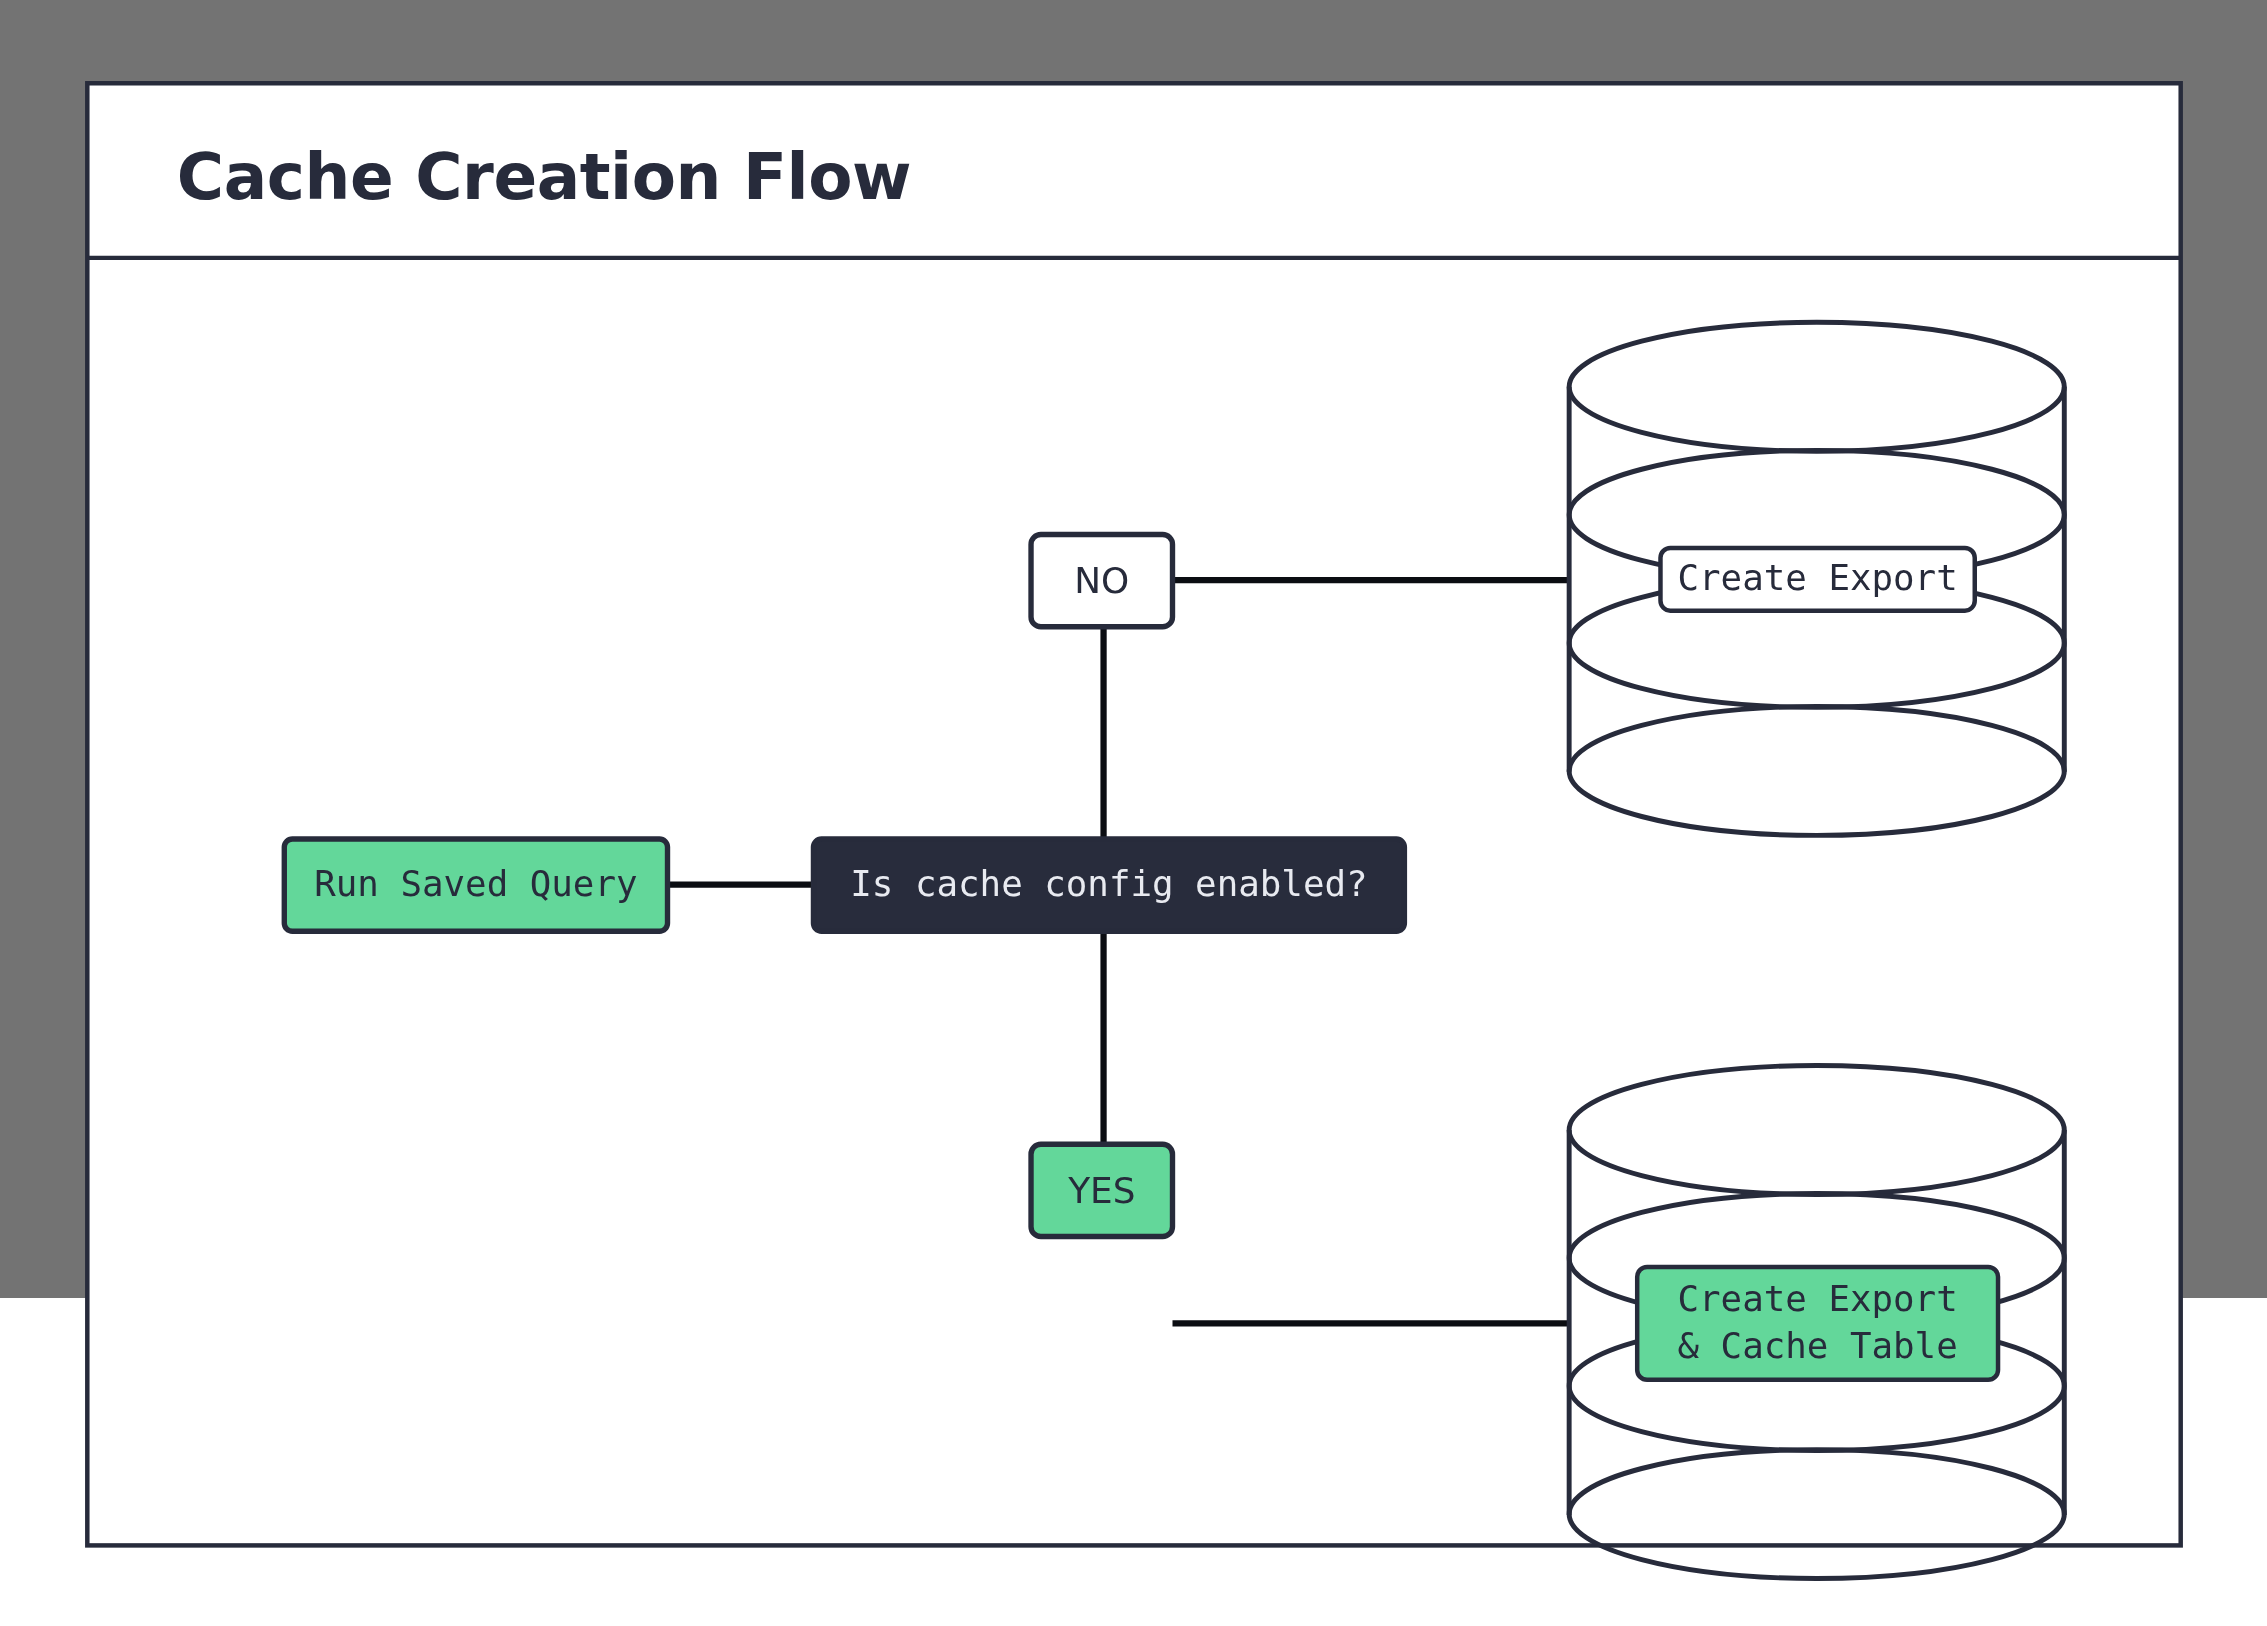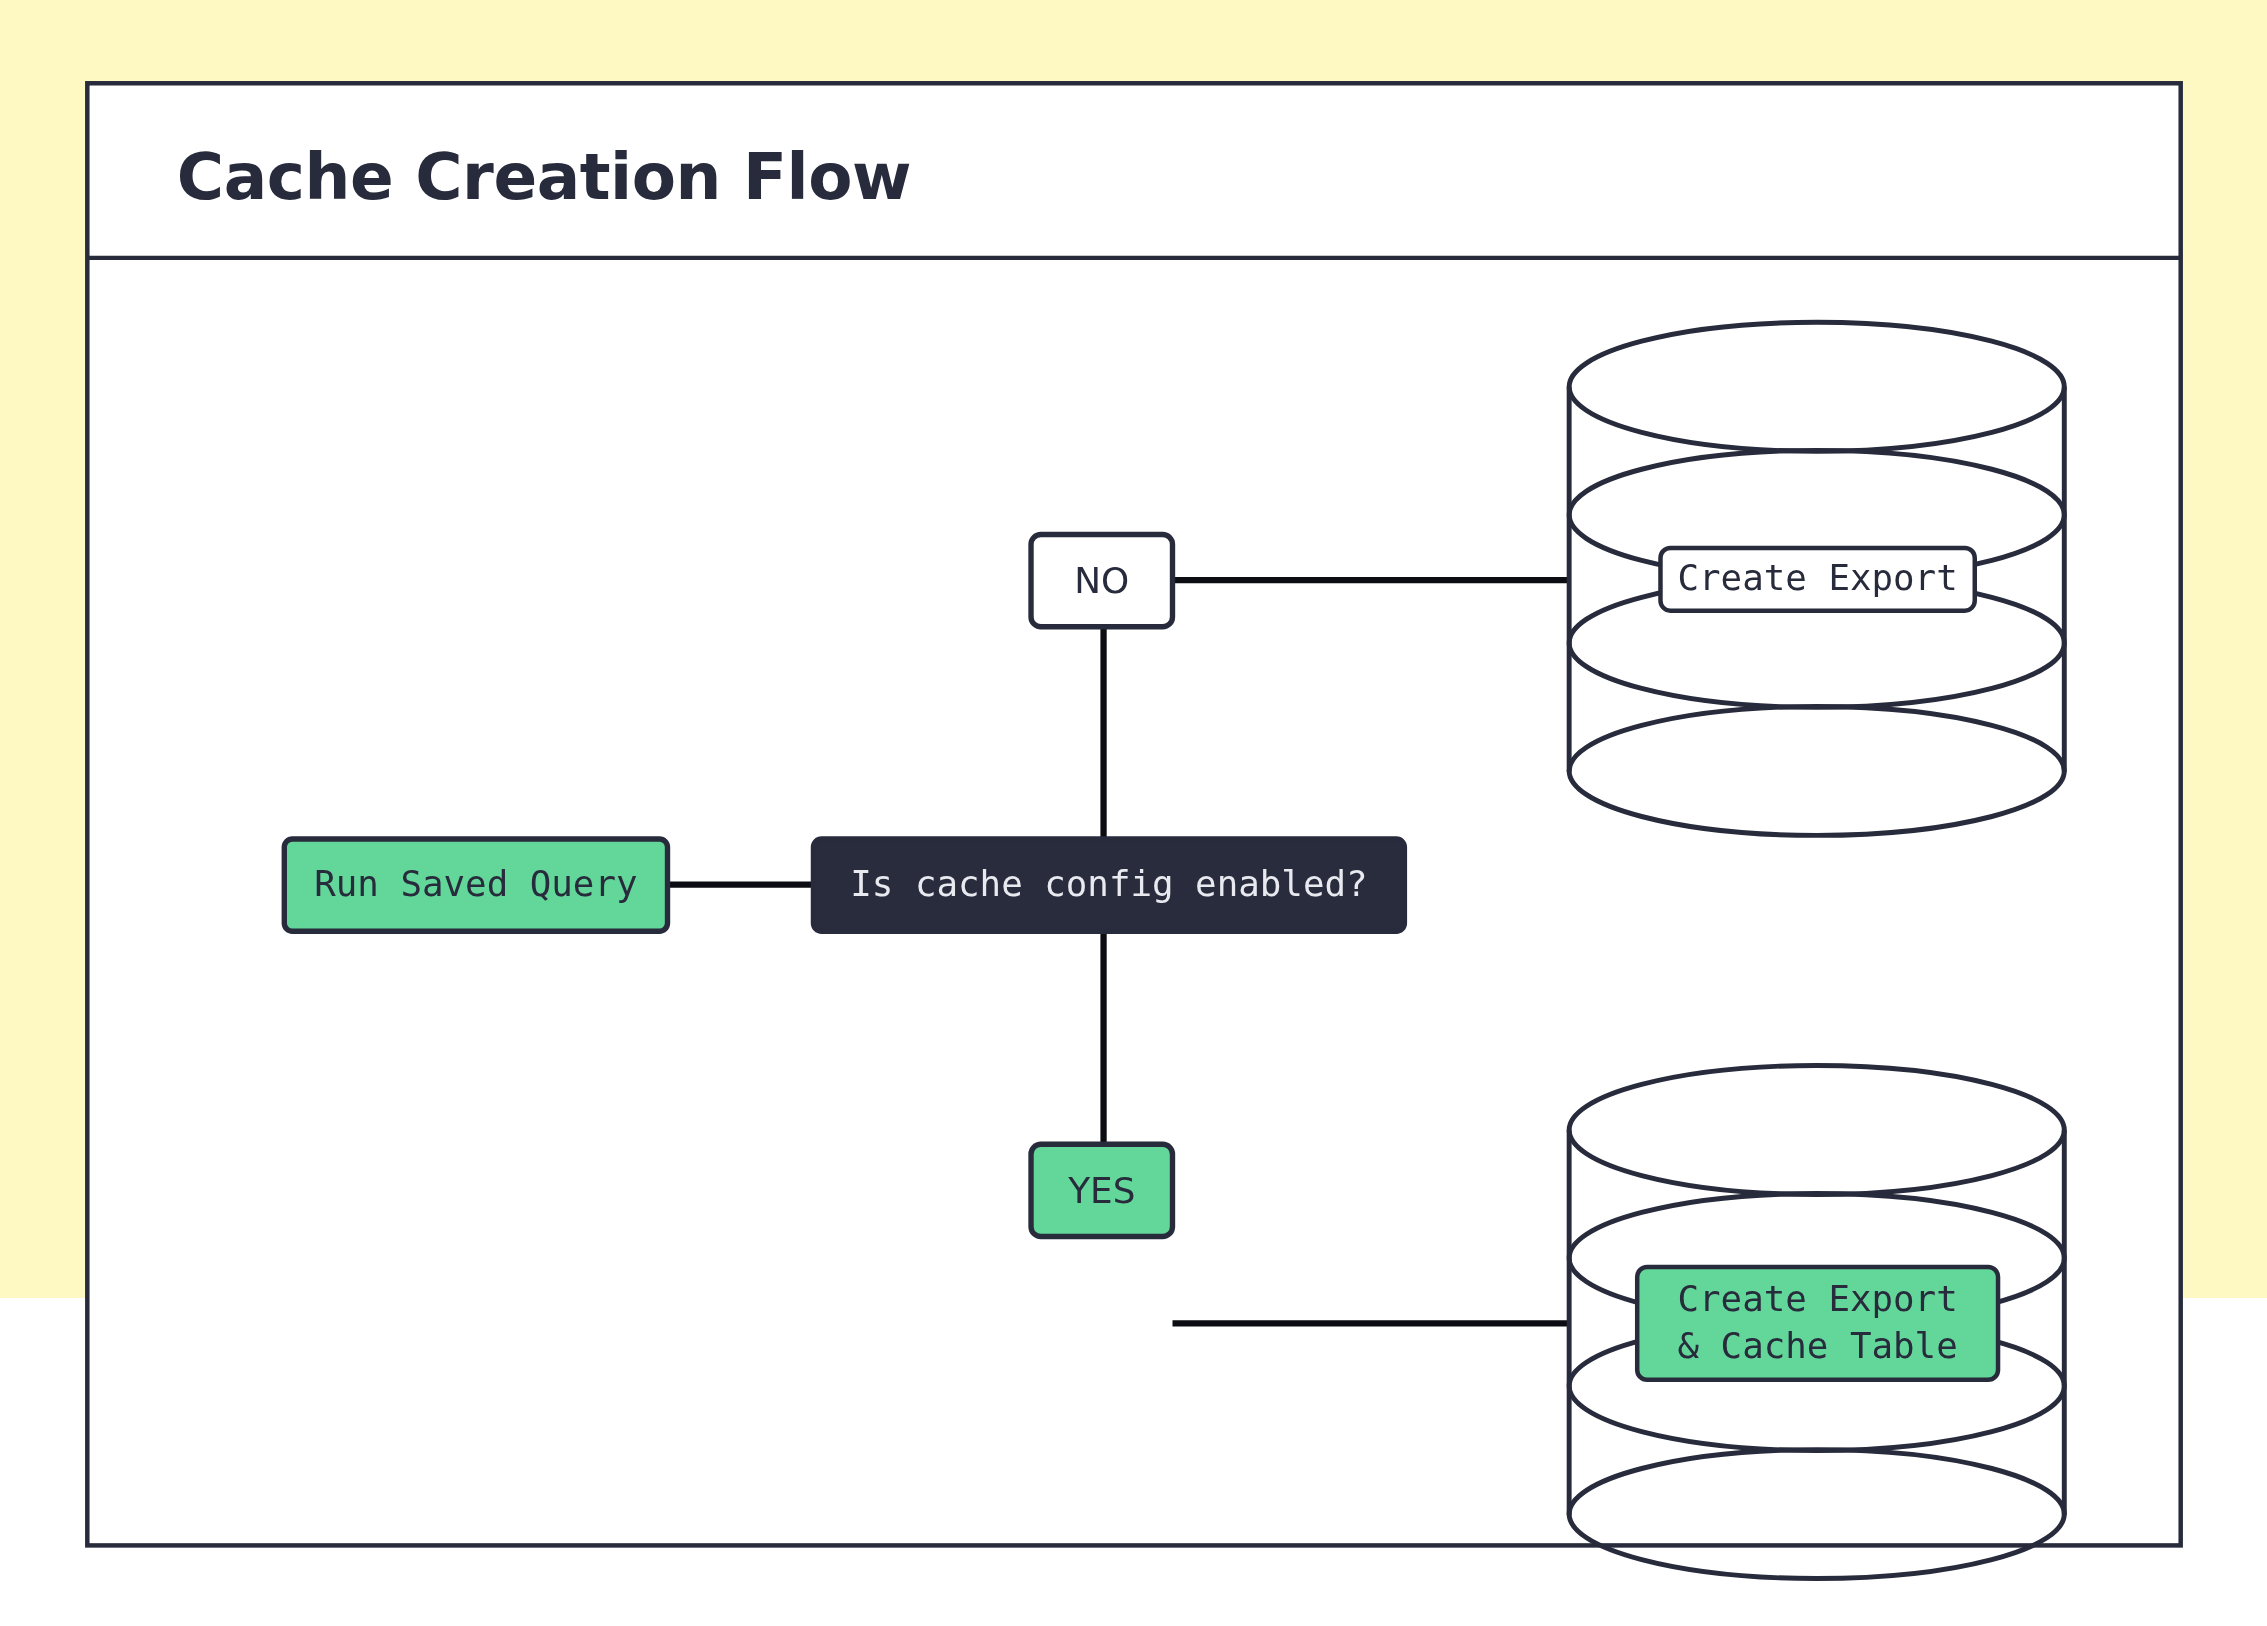--- a/index.html
+++ b/index.html
@@ -10,21 +10,21 @@
   body {
     width: 2268px;
     height: 1626px;
     font-family: "Liberation Sans", sans-serif;
     overflow: hidden;
   }
   #stage {
     position: relative;
     width: 2268px;
     height: 1298px;
-    background: #fef9c3;
+    background: #737373;
   }
   svg#diagram {
     position: absolute;
     left: 0;
     top: 0;
     width: 2268px;
     height: 1626px;
     display: block;
   }
   .frame-rect {

